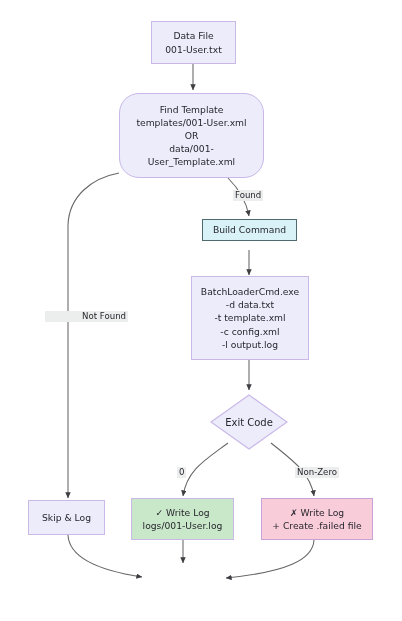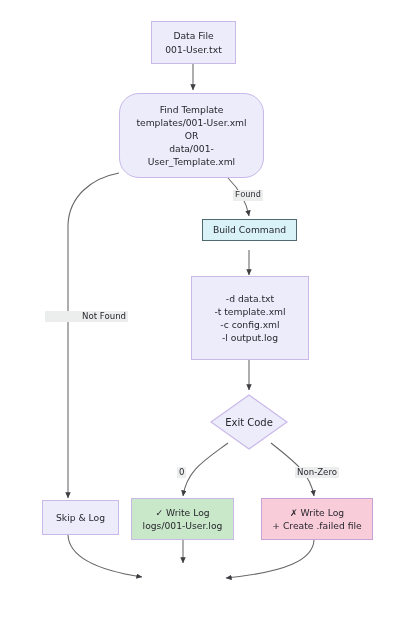--- a/index.html
+++ b/index.html
@@ -65,46 +65,47 @@
     <span class="ln">OR</span>
     <span class="ln">data/001-</span>
     <span class="ln">User_Template.xml</span>
   </div>
 
   <div class="node n-build" style="left:202px;top:219px;width:95px;height:22px;">
     <span class="ln">Build Command</span>
   </div>
 
   <div class="node n-proc" style="left:191px;top:276px;width:118px;height:84px;">
+    <span class="ln">BatchLoaderCmd.exe</span>
     <span class="ln">-d data.txt</span>
     <span class="ln">-t template.xml</span>
     <span class="ln">-c config.xml</span>
     <span class="ln">-l output.log</span>
   </div>
 
   <div class="n-diamond" style="left:210px;top:394px;">
     <svg class="dshape" viewBox="0 0 78 56" xmlns="http://www.w3.org/2000/svg">
       <polygon points="39,1 77,28 39,55 1,28" fill="#ececfb" stroke="#c9b8e8" stroke-width="1.2"></polygon>
     </svg>
     <div class="dlabel">Exit Code</div>
   </div>
 
-  <div class="node n-proc" style="left:42px;top:500px;width:77px;height:35px;">
+  <div class="node n-proc" style="left:28px;top:500px;width:77px;height:35px;">
     <span class="ln">Skip &amp; Log</span>
   </div>
 
   <div class="node n-ok" style="left:131px;top:498px;width:103px;height:42px;">
     <span class="ln">✓ Write Log</span>
     <span class="ln">logs/001-User.log</span>
   </div>
 
   <div class="node n-fail" style="left:261px;top:498px;width:112px;height:42px;">
     <span class="ln">✗ Write Log</span>
     <span class="ln">+ Create .failed file</span>
   </div>
 
 
-  <div class="elabel" style="left:233px;top:190px;font-family:Liberation Mono, monospace;">Found</div>
+  <div class="elabel" style="left:233px;top:190px;">Found</div>
   <div class="elabel" style="left:45px;top:311px;padding-left:37px;">Not Found</div>
   <div class="elabel" style="left:177px;top:467px;">0</div>
   <div class="elabel" style="left:295px;top:467px;">Non-Zero</div>
 
 </div>
 
 </body></html>

